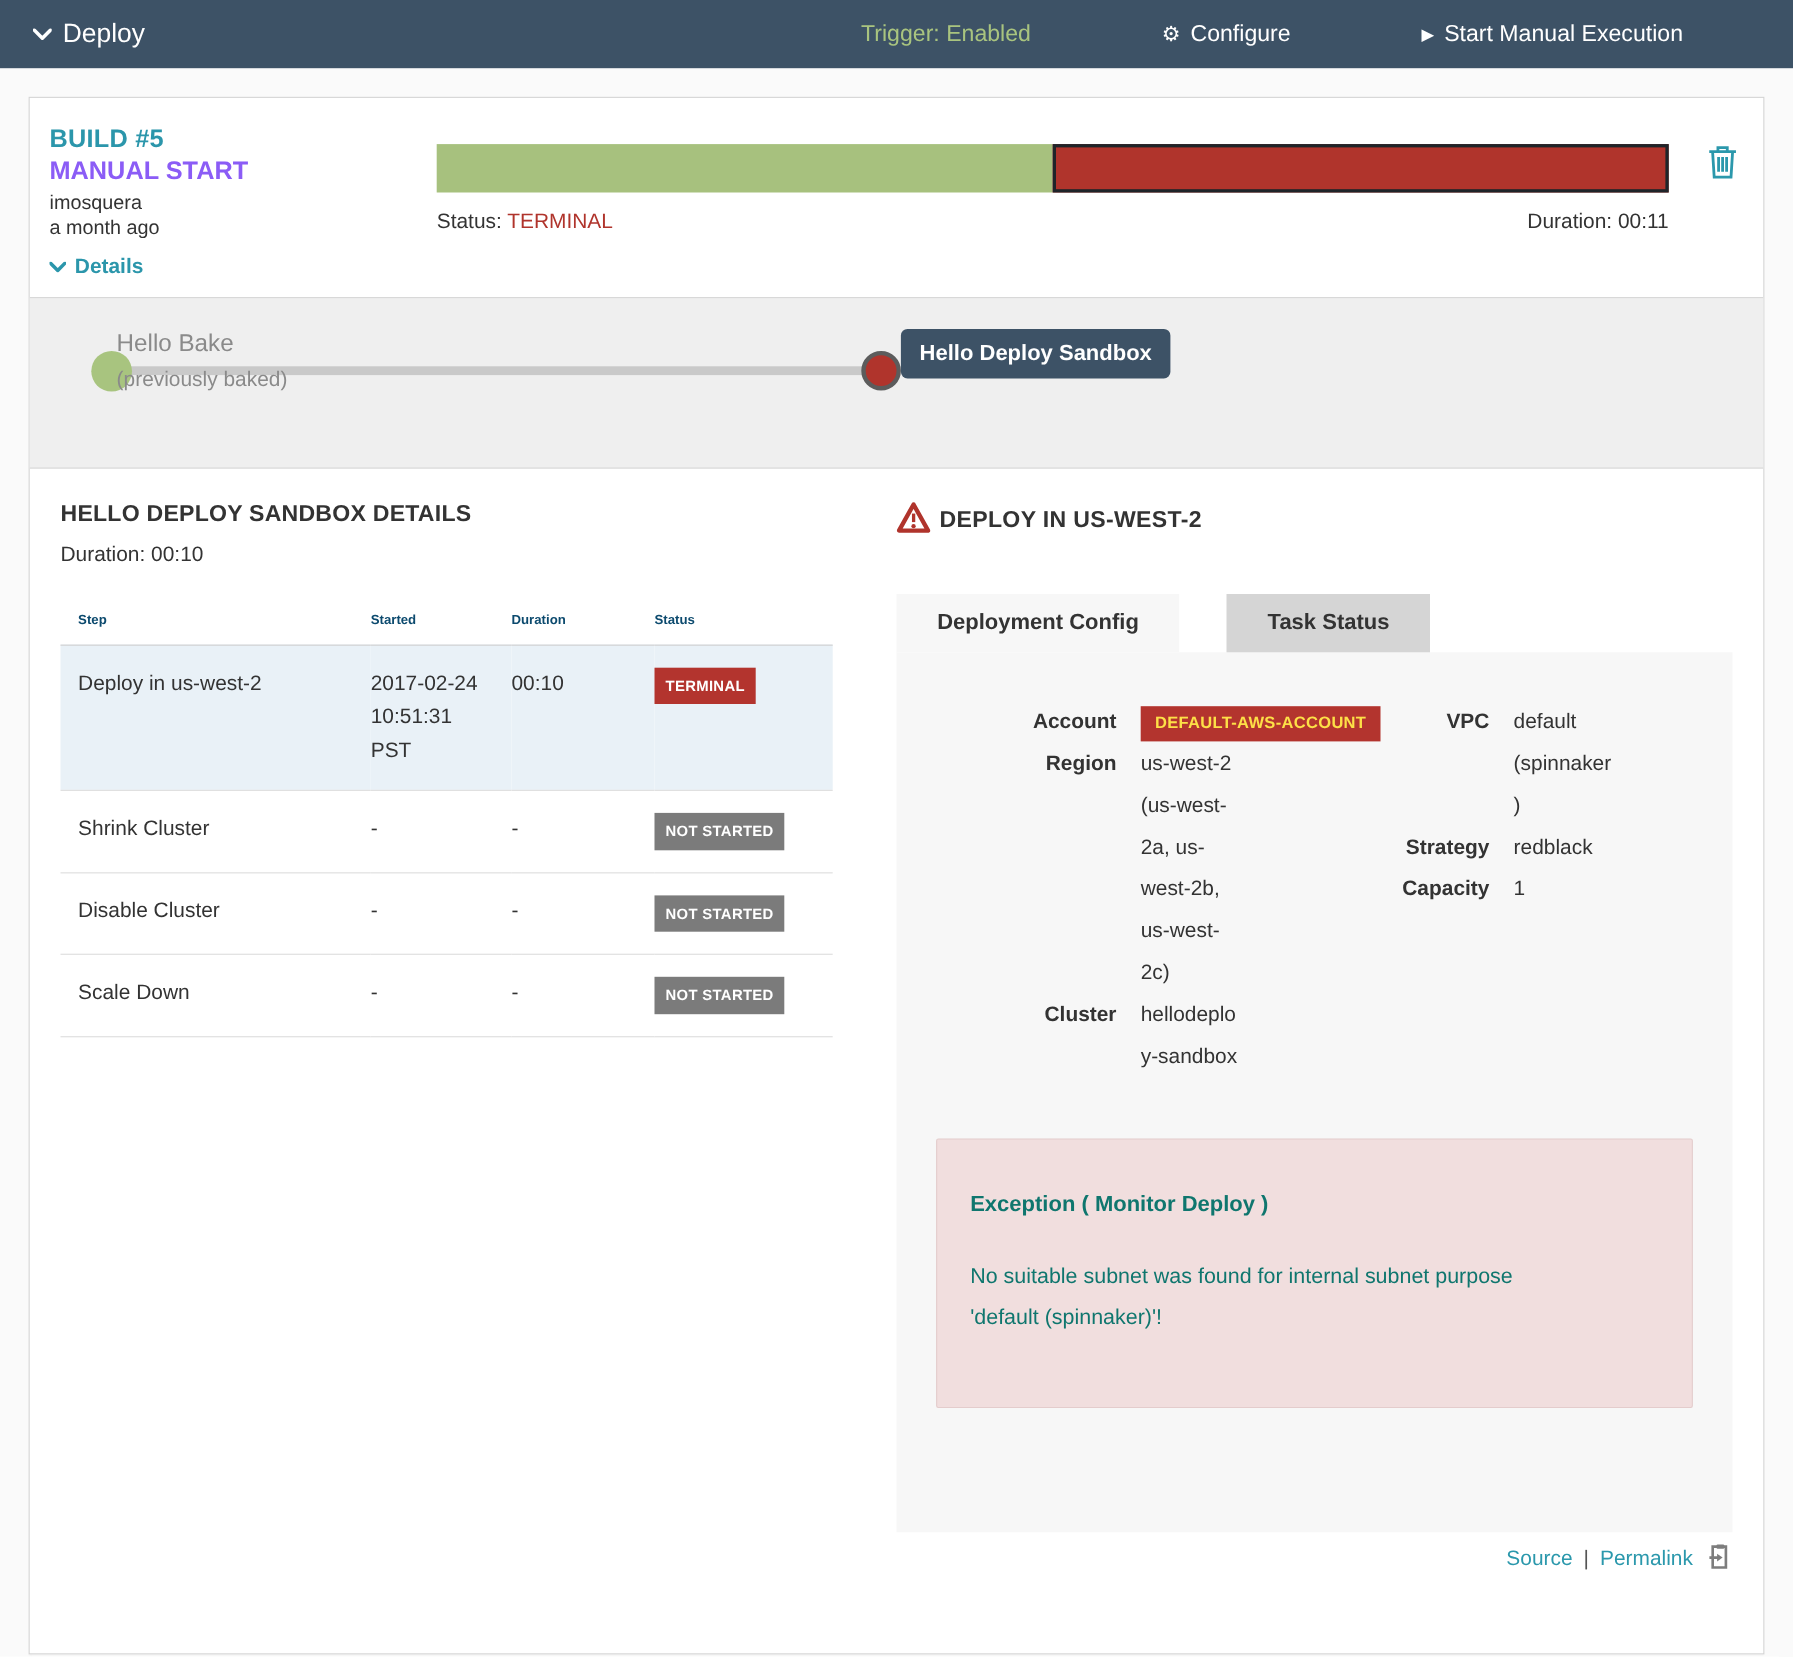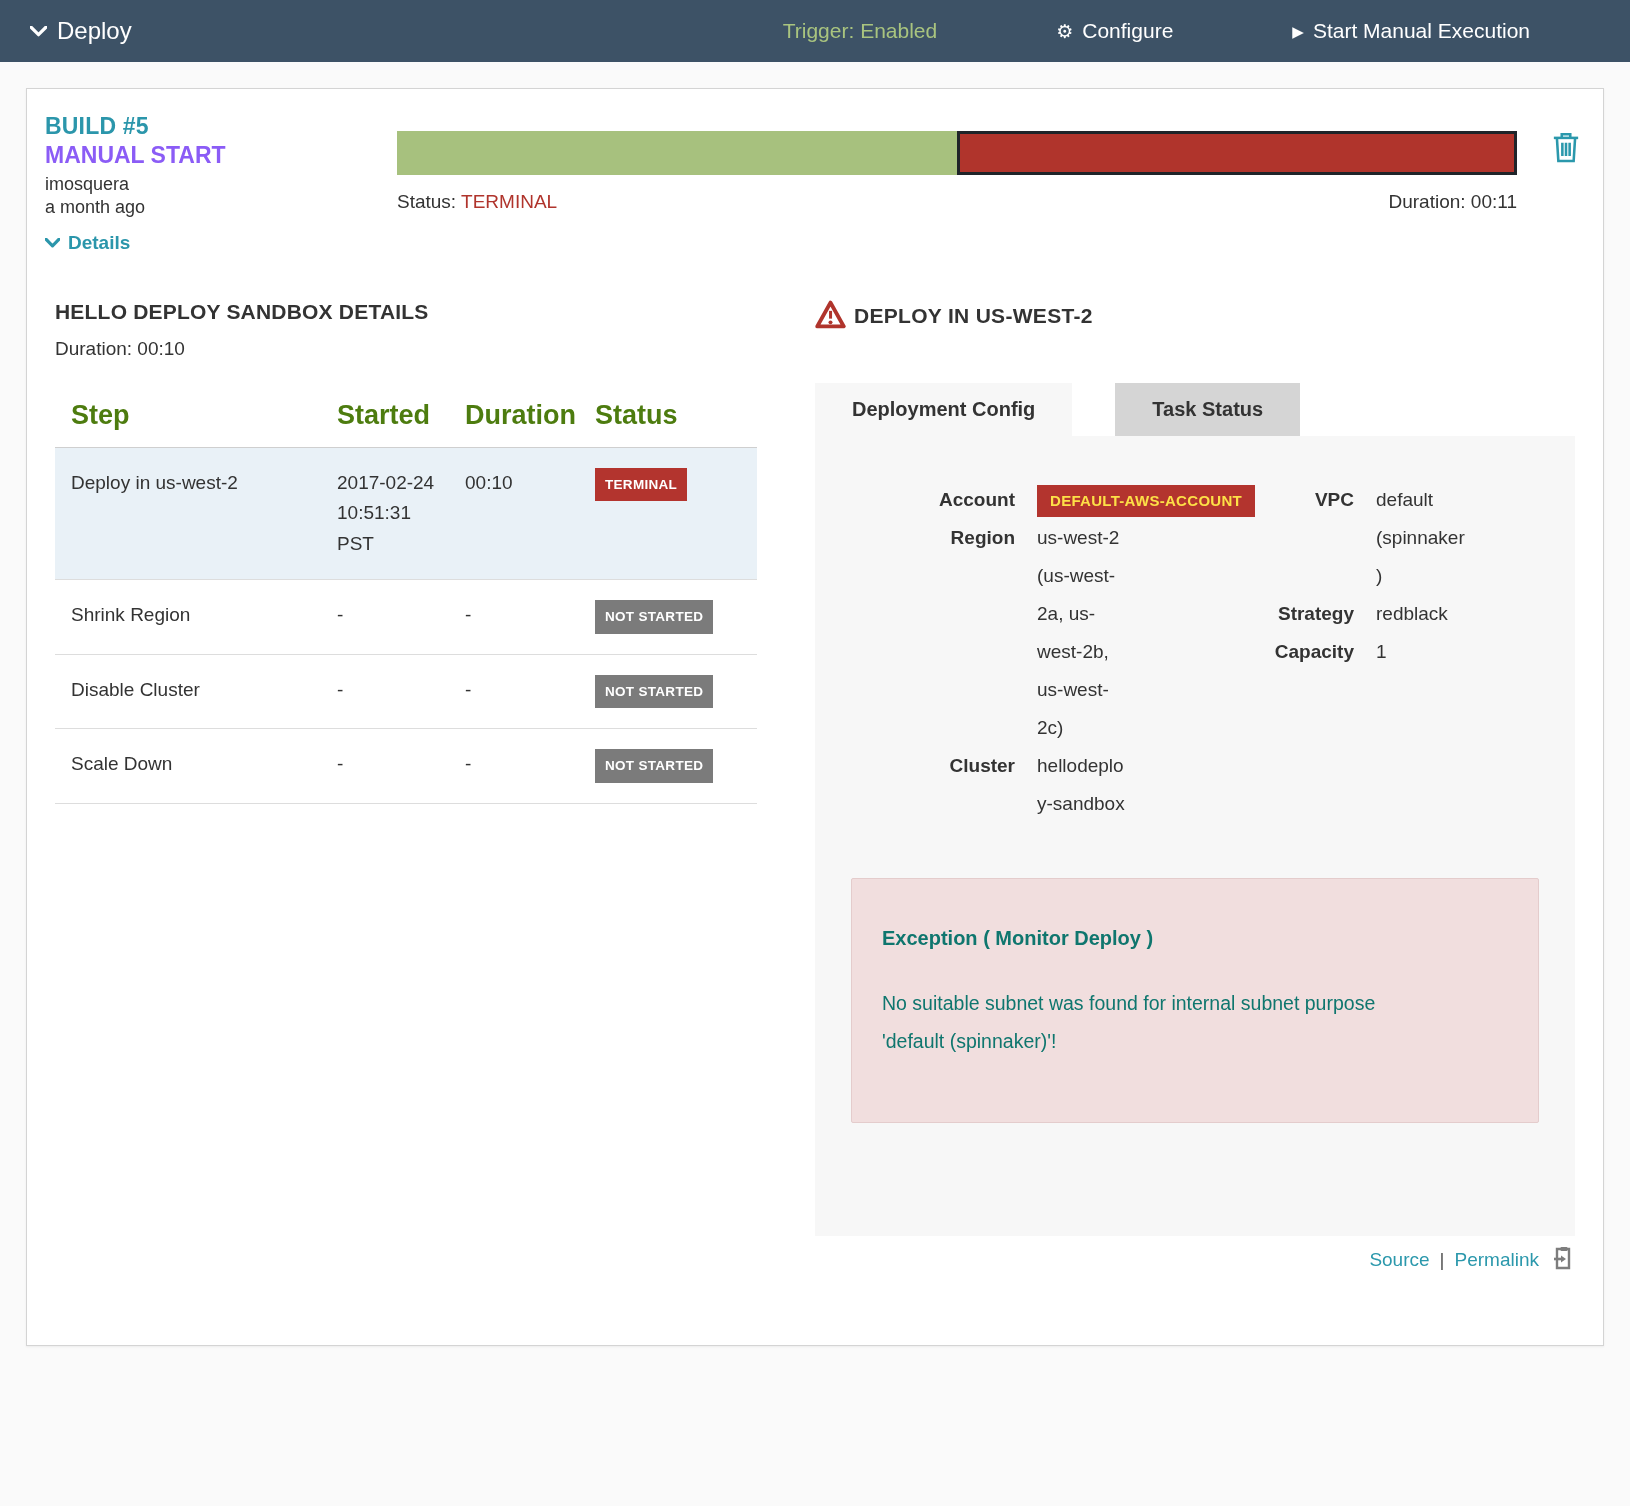--- a/index.html
+++ b/index.html
@@ -113,21 +113,21 @@
   .details-region {
     display: flex;
     padding: 30px 28px 70px 28px;
   }
   .left-col { width: 702px; flex: none; }
   .section-title { font-size: 21px; font-weight: 700; color: #333; letter-spacing: 0.2px; }
   .stage-duration { font-size: 19px; margin-top: 14px; color: #333; }
 
   .steps-table { width: 100%; border-collapse: collapse; margin-top: 32px; }
   .steps-table th {
-    text-align: left; font-size: 27px; font-weight: 700; color: #4d7c0f;
+    text-align: left; font-size: 12px; font-weight: 700; color: #0c4a6e;
     padding: 8px 8px 16px 0; border-bottom: 1px solid #cfcfcf;
   }
   .steps-table th:first-child { padding-left: 16px; }
   .steps-table td {
     font-size: 19px; color: #333;
     padding: 20px 8px 20px 0;
     border-bottom: 1px solid #ddd;
     vertical-align: top;
     line-height: 1.6;
   }
@@ -267,20 +267,30 @@
             <path d="M2 6.5h20"></path>
             <path d="M8.5 6.5V3.5h7v3"></path>
             <path d="M4.5 6.5l1.2 19h12.6l1.2-19"></path>
             <path d="M9 10.5v11M12 10.5v11M15 10.5v11"></path>
           </svg>
         </span>
       </span>
     </div>
   </div>
 
+  <div class="graph-section">
+    <div class="graph-line"></div>
+    <div class="node-bake"></div>
+    <div class="bake-label">
+      <div class="l1">Hello Bake</div>
+      <div class="l2">(previously baked)</div>
+    </div>
+    <div class="node-deploy"></div>
+    <div class="deploy-stage-label">Hello Deploy Sandbox</div>
+  </div>
 
   <div class="details-region">
 
     <div class="left-col">
       <div class="section-title">HELLO DEPLOY SANDBOX DETAILS</div>
       <div class="stage-duration">Duration: 00:10</div>
 
       <table class="steps-table">
         <thead>
           <tr>
@@ -293,21 +303,21 @@
         <tbody>
           <tr class="row-highlight">
             <td>Deploy in us-west-2</td>
             <td>
                 <span class="cell-started">2017-02-24 10:51:31 PST</span>
               </td>
             <td>00:10</td>
             <td><span class="badge terminal">TERMINAL</span></td>
           </tr>
           <tr>
-            <td>Shrink Region</td>
+            <td>Shrink Cluster</td>
             <td>-</td>
             <td>-</td>
             <td><span class="badge not-started">NOT STARTED</span></td>
           </tr>
           <tr>
             <td>Disable Cluster</td>
             <td>-</td>
             <td>-</td>
             <td><span class="badge not-started">NOT STARTED</span></td>
           </tr>

